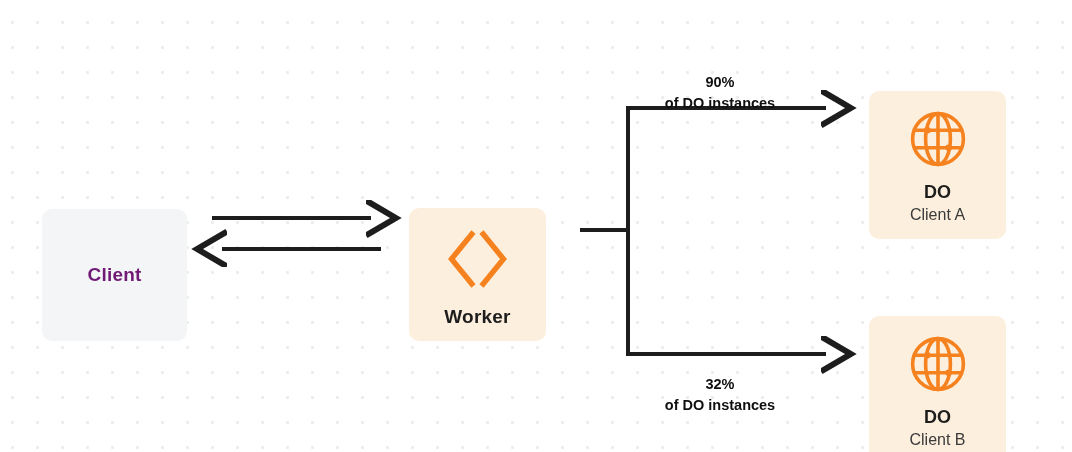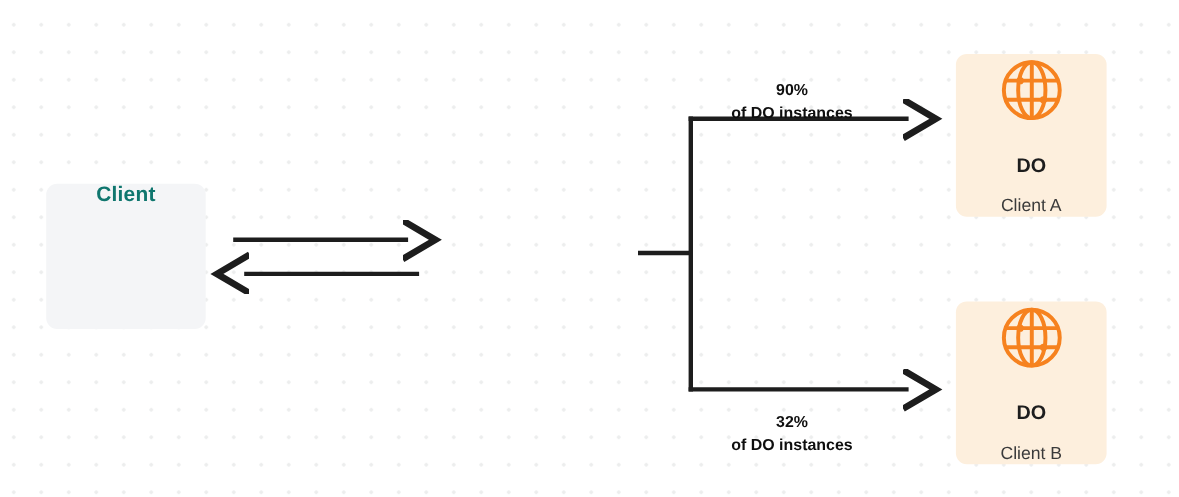--- a/index.html
+++ b/index.html
@@ -19,35 +19,36 @@
     font-family: "Liberation Sans", sans-serif;
   }
 
   
   .node {
     position: absolute;
     border-radius: 10px;
     display: flex;
     flex-direction: column;
     align-items: center;
-    justify-content: space-between;
+    justify-content: center;
     box-sizing: border-box;
+    margin-top: 42px;
   }
 
   .node-client {
     left: 42px;
     top: 167px;
     width: 145px;
     height: 132px;
     background: #f4f5f7;
   }
   .node-client .title {
     font-size: 19px;
     font-weight: bold;
-    color: #0f766e;
+    color: #701a75;
     letter-spacing: 0.2px;
   }
 
   .node-worker {
     left: 409px;
     top: 166px;
     width: 137px;
     height: 133px;
     background: #fdefdd;
     padding-top: 6px;
@@ -147,20 +148,30 @@
 
     <g>
       <line x1="626" y1="354" x2="826" y2="354" stroke="#1d1d1d" stroke-width="4" marker-end="url(#arrow-r)"></line>
     </g>
   </svg>
 
   <div class="node node-client">
     <span class="title">Client</span>
   </div>
 
+  <div class="node node-worker">
+    <span>
+      <svg class="icon-worker" viewBox="0 0 66 62" xmlns="http://www.w3.org/2000/svg" fill="none" stroke="#F6821F" stroke-width="5.4" stroke-linejoin="miter" stroke-linecap="butt">
+        <path d="M28.5 4 L6.5 31 L28.5 58"></path>
+        <path d="M36.5 4 L58.5 31 L36.5 58"></path>
+        <path d="M46.5 4 L62.5 31 L46.5 58" stroke-opacity="0"></path>
+      </svg>
+    </span>
+    <span class="title">Worker</span>
+  </div>
 
   <div class="node node-do node-do-a">
     <span>
       <svg class="icon-globe" viewBox="0 0 58 58" xmlns="http://www.w3.org/2000/svg" fill="none" stroke="#F6821F" stroke-width="3.6">
         <circle cx="29" cy="29" r="25.4"></circle>
         <ellipse cx="29" cy="29" rx="12.4" ry="25.4"></ellipse>
         <line x1="29" y1="3.6" x2="29" y2="54.4"></line>
         <line x1="5.2" y1="20.3" x2="52.8" y2="20.3"></line>
         <line x1="5.2" y1="37.7" x2="52.8" y2="37.7"></line>
         <circle cx="18.4" cy="20.3" r="3.3" fill="#F6821F" stroke="none"></circle>

